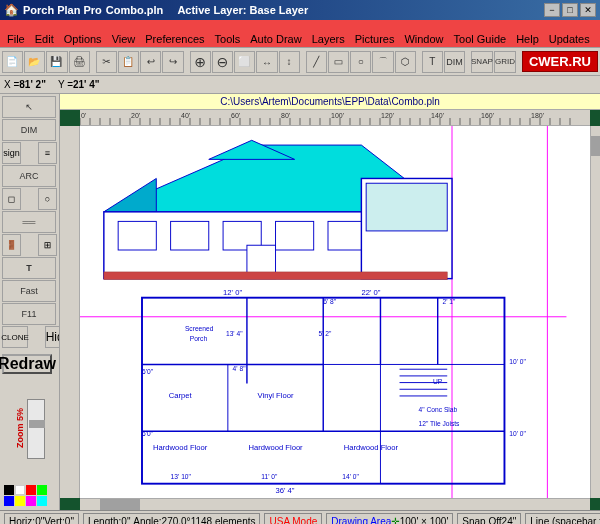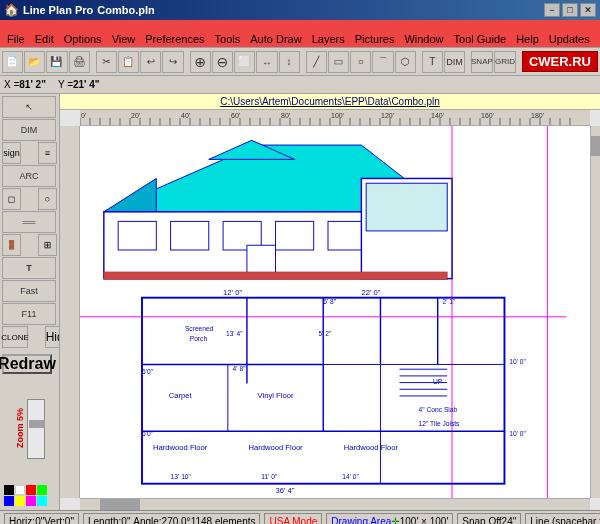--- a/index.html
+++ b/index.html
@@ -113,22 +113,21 @@
       cursor: pointer;
       font-size: 9px;
     }
     .tool-row { display: flex; gap: 17px; }
 
     
     #canvas-container {
       flex: 1;
       position: relative;
       overflow: hidden;
-      background: #e5e5e5;
-      text-decoration: underline;
+      background: #14532d;
     }
 
     
     #ruler-top {
       position: absolute;
       top: 0; left: 20px; right: 10px;
       height: 16px;
       background: #e8e8e8;
       border-bottom: 1px solid #aaa;
       overflow: hidden;
@@ -230,23 +229,24 @@
       color: #c00;
       font-weight: bold;
     }
   </style>
 </head>
 <body>
 
 <div id="title-bar">
   <div id="title-bar-left">
     <span style="font-size:12px;">🏠</span>
-    <span>Line Plan Pro</span>
+    <span>Porch Plan Pro</span>
     <span>Combo.pln</span>
     &nbsp;&nbsp;
+    <span>Active Layer: Base Layer</span>
   </div>
   <div id="title-bar-right">
     <div class="win-btn">−</div>
     <div class="win-btn">□</div>
     <div class="win-btn">✕</div>
   </div>
 </div>
 
 <div id="menu-bar">
   <span class="menu-item">File</span>

